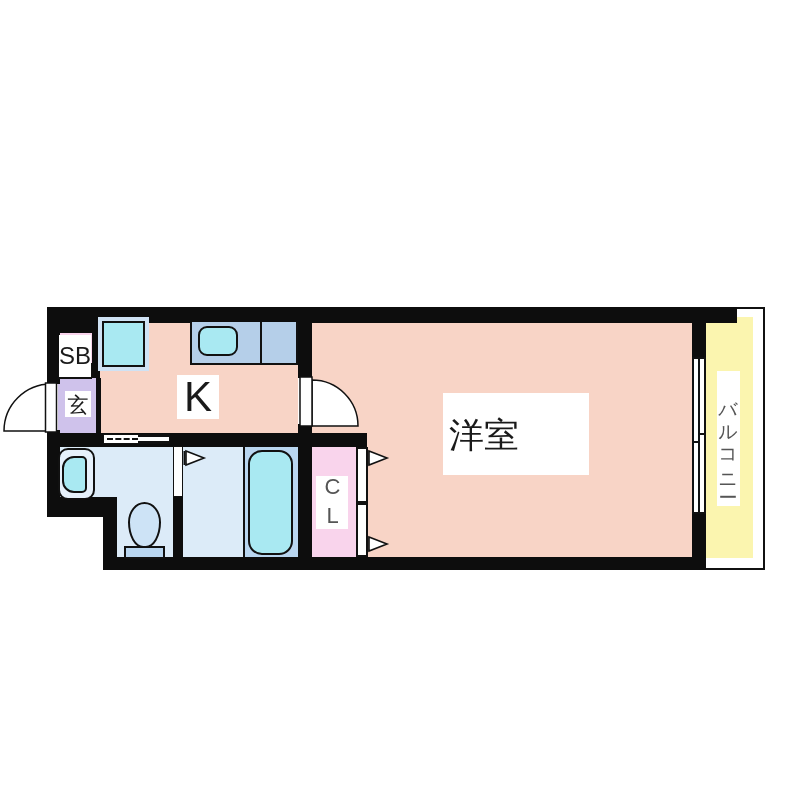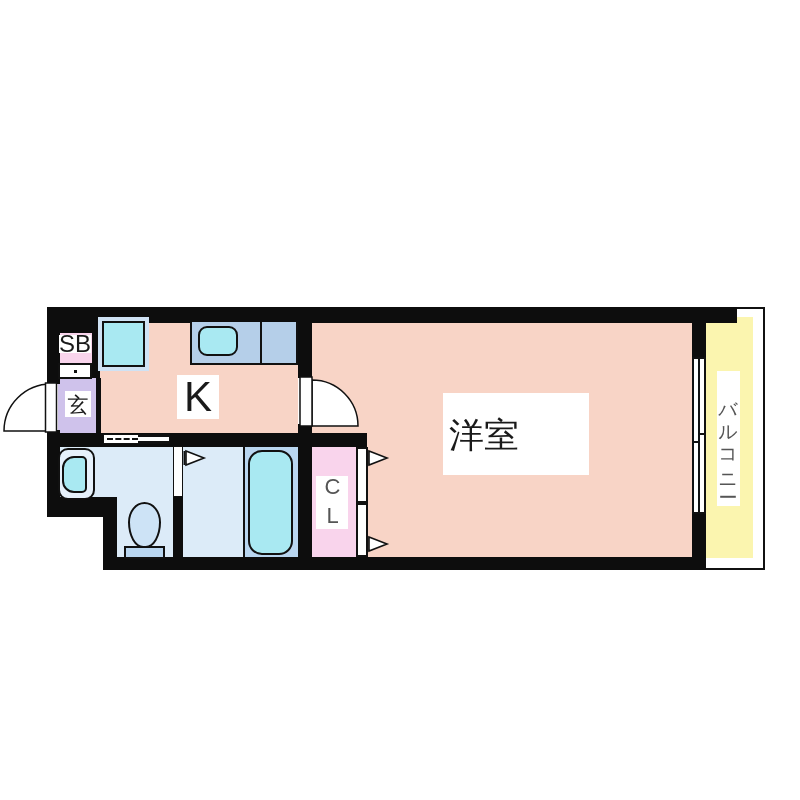--- a/index.html
+++ b/index.html
@@ -124,21 +124,21 @@
   </div>
 
   <div class="abs labelbox" style="left:177px;top:375px;width:42px;height:44px;font-size:42px;">
     <span>K</span>
   </div>
 
   <div class="abs labelbox" style="left:65px;top:391px;width:26px;height:26px;font-size:21px;">
     <span>玄</span>
   </div>
 
-  <div class="abs labelbox" style="left:59px;top:335px;width:32px;height:18px;font-size:24px;">
+  <div class="abs labelbox" style="left:59px;top:335px;width:32px;height:42px;font-size:24px;">
     <span>SB</span>
   </div>
 
   <div class="abs labelbox vtext" style="left:316px;top:476px;width:32px;height:53px;font-size:22px;color:#555;letter-spacing:4px;">
     <span>CL</span>
   </div>
 
   <div class="abs labelbox vtext" style="left:717px;top:371px;width:23px;height:135px;font-size:19px;color:#555;">
     <span>バルコニー</span>
   </div>

